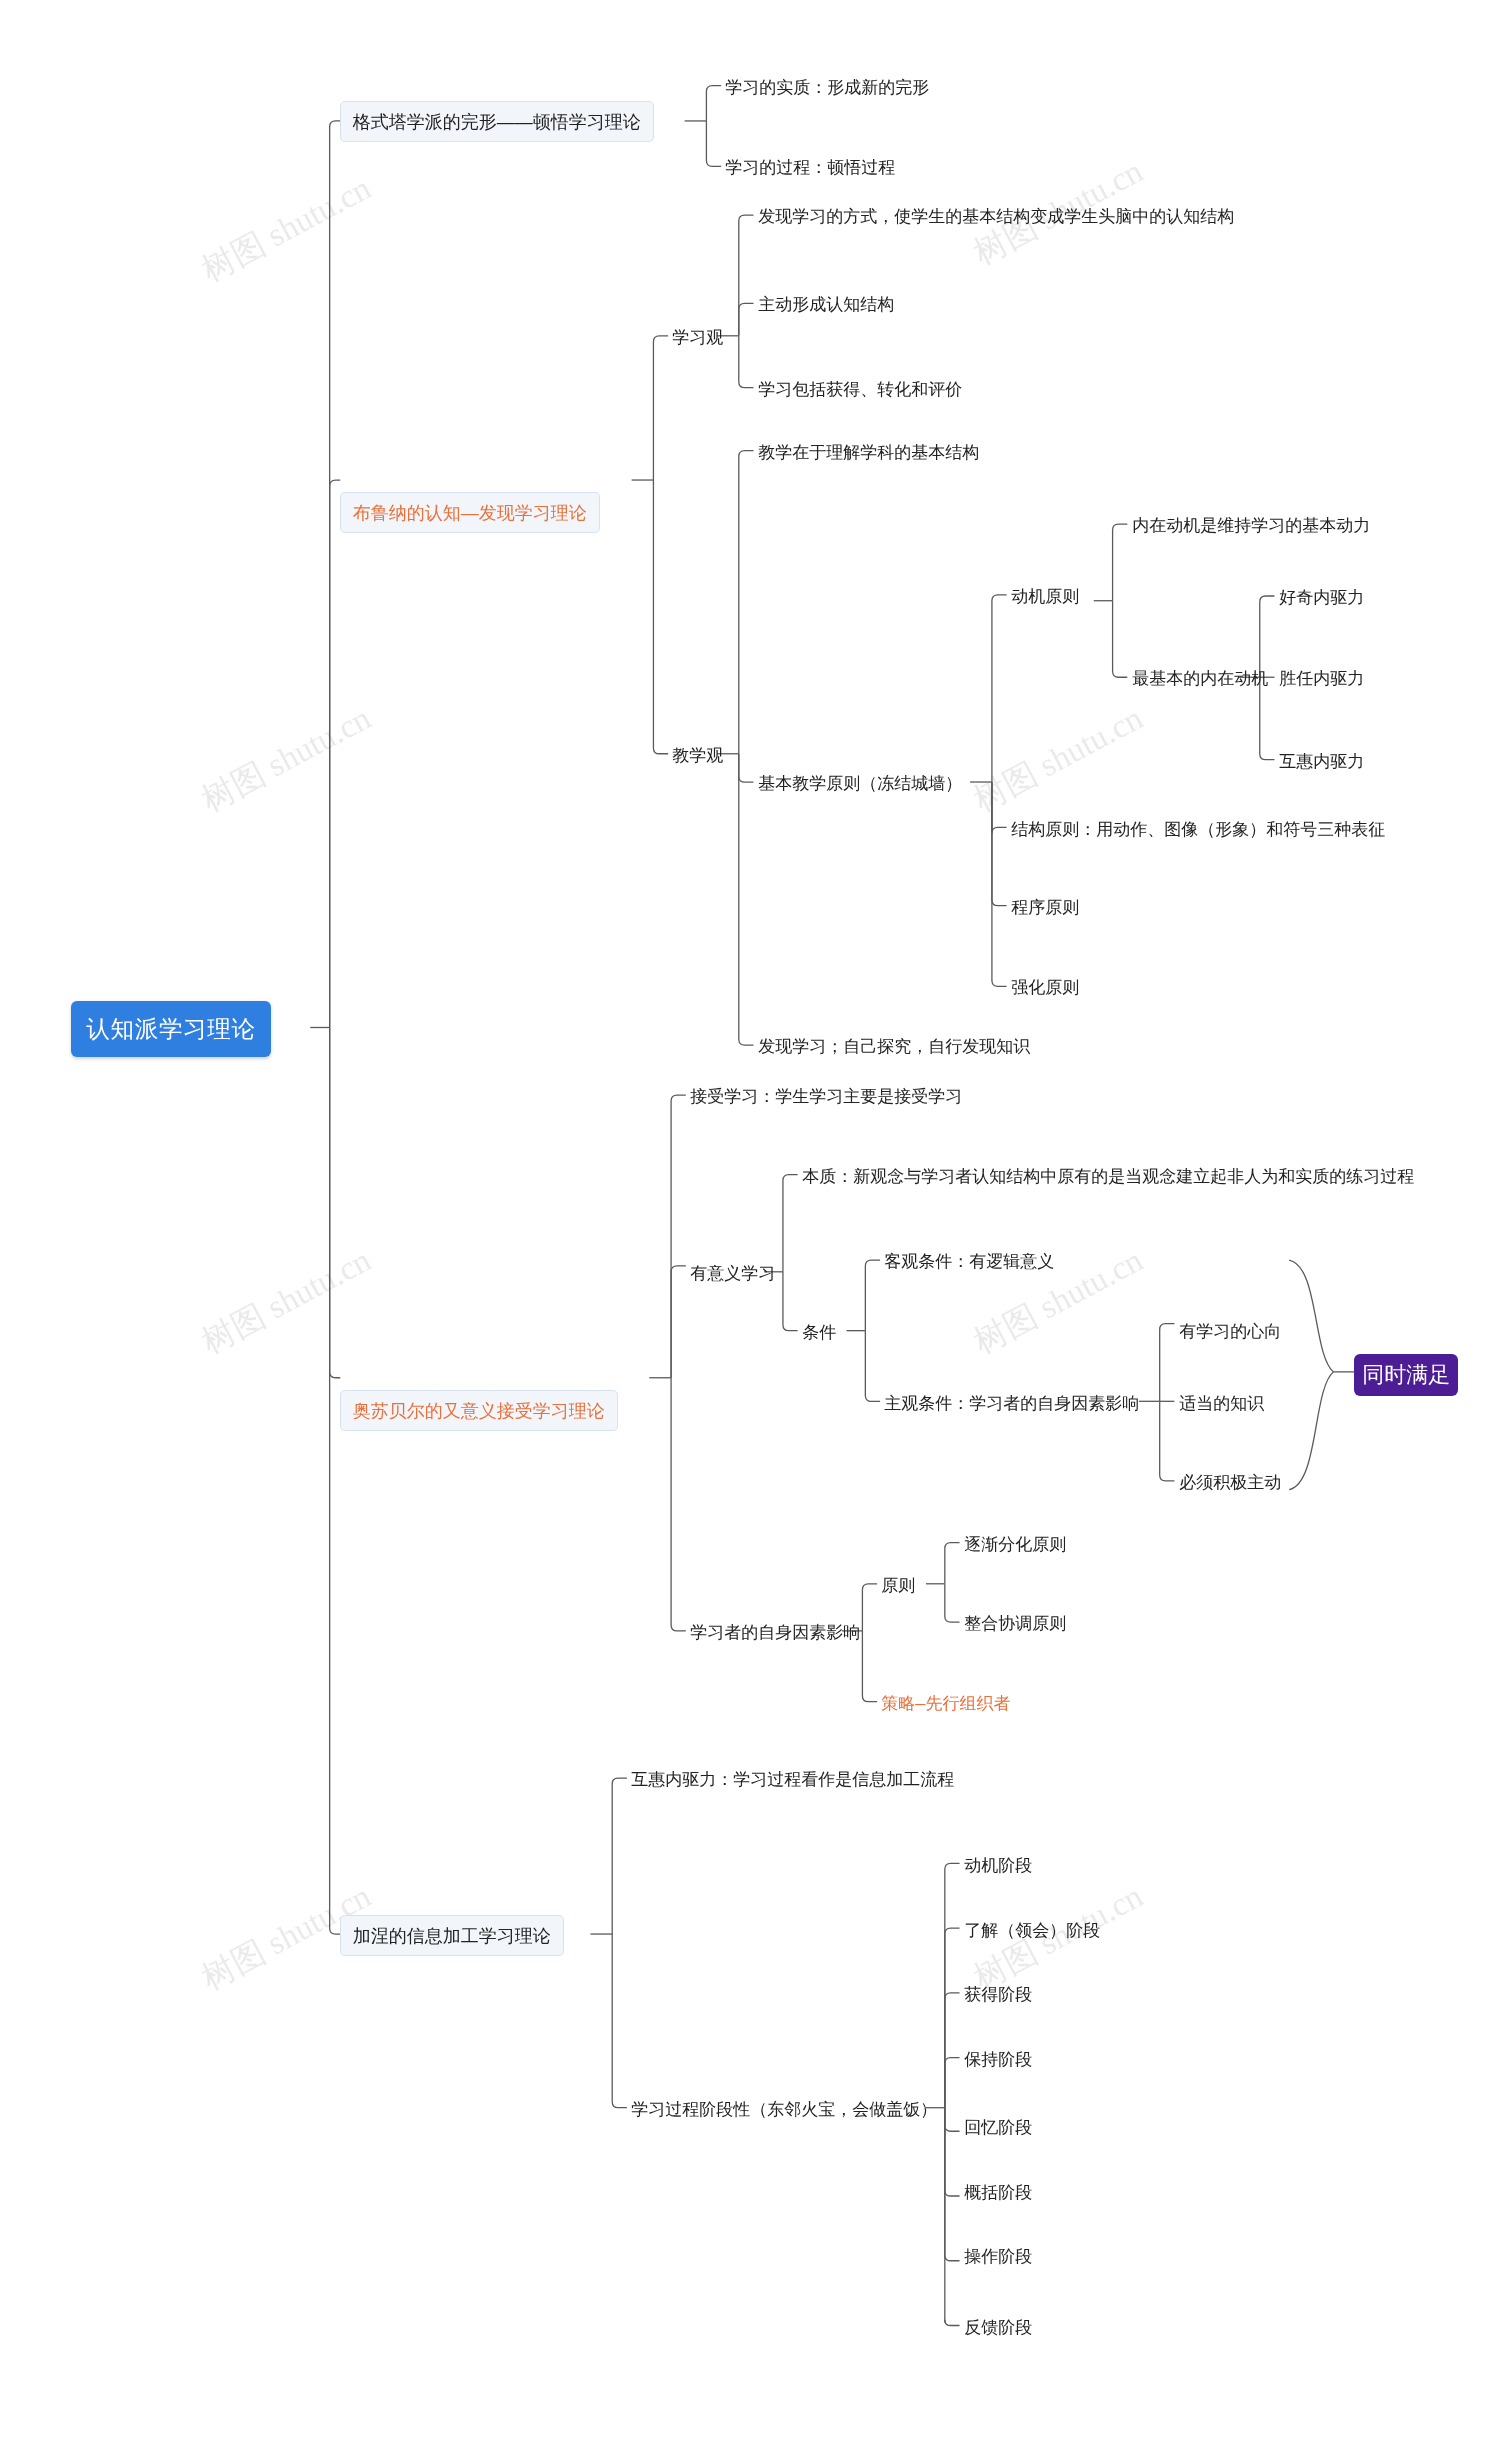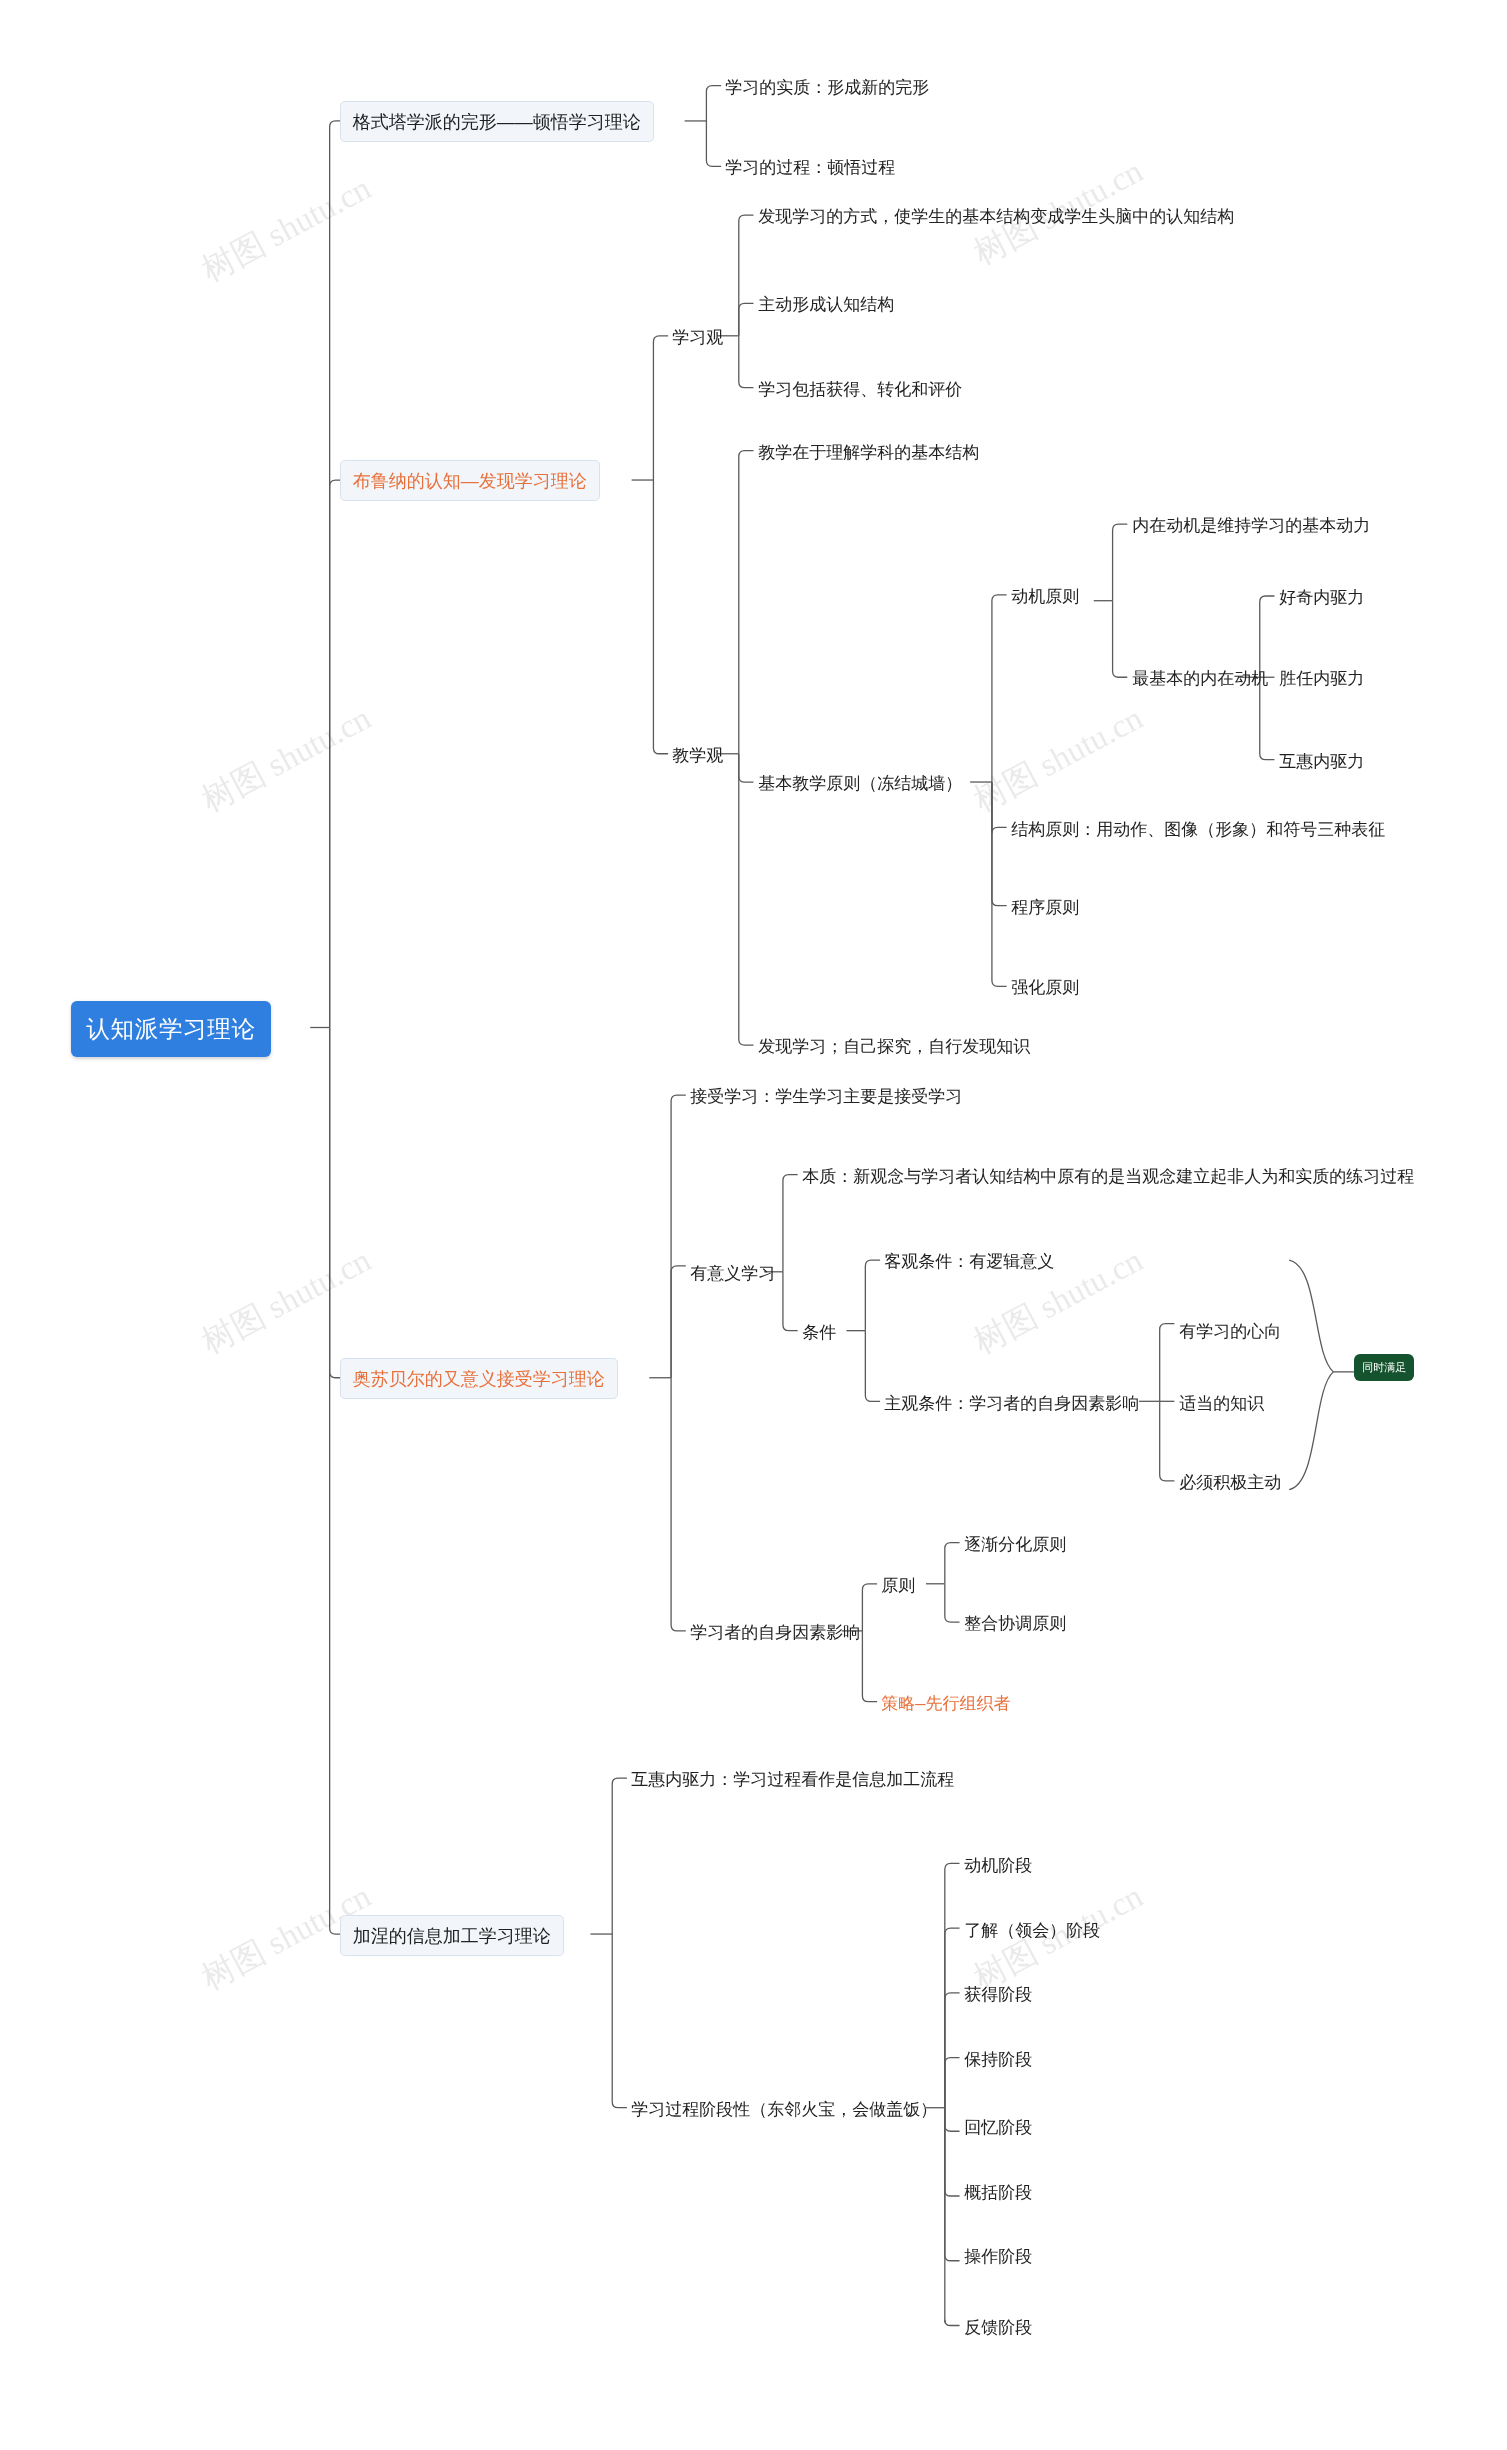--- a/index.html
+++ b/index.html
@@ -13,27 +13,27 @@
   .root{
     background:#2f7fe0;color:#ffffff;border-radius:5.9px;
     font-size:23.6px;padding:11.8px 15.3px;letter-spacing:0.6px;
     box-shadow:0 1.2px 3.5px rgba(0,0,0,.18);
   }
   
   .lvl1{
     background:#f2f6fb;border:1.2px solid #d7e2ef;border-radius:4.7px;
     font-size:18px;color:#222;padding:7.7px 11.8px;
   }
-  .lvl1.orange{color:#e8703a;}
+  .lvl1.orange{color:#e8703a;margin-top:32px;}
   
   .txt{font-size:17px;color:#222;padding:2.4px 1.2px;}
   .txt.orange{color:#e8703a;}
   
   .badge{
-    background:#14532d;color:#fff;border-radius:6px;font-size:11px;
+    background:#4c1d95;color:#fff;border-radius:6px;font-size:22px;
     padding:5.9px 8.2px;
   }
   
   .wm{
     position:absolute;color:#d9d9d9;font-size:33px;opacity:.55;
     transform:rotate(-28deg);transform-origin:left top;
     font-family:"Liberation Serif","DejaVu Serif",serif;
     pointer-events:none;user-select:none;white-space:nowrap;
   }
 </style>

